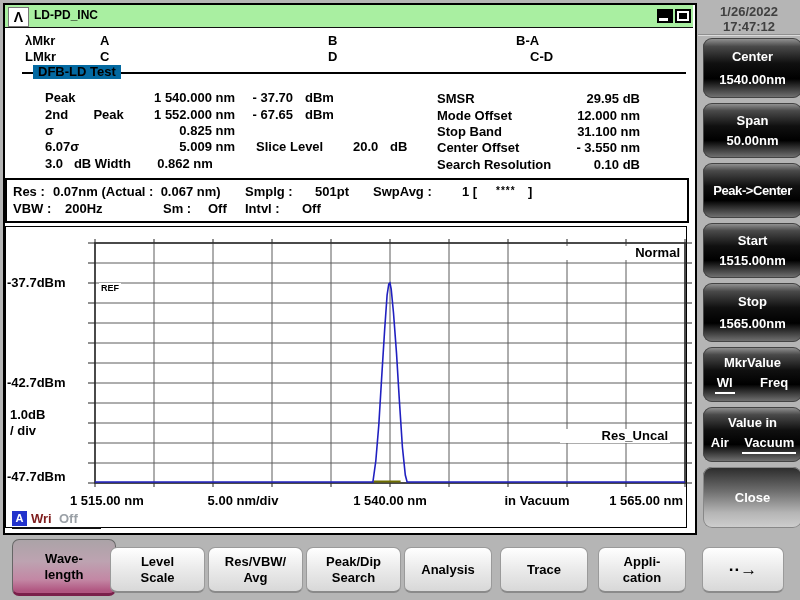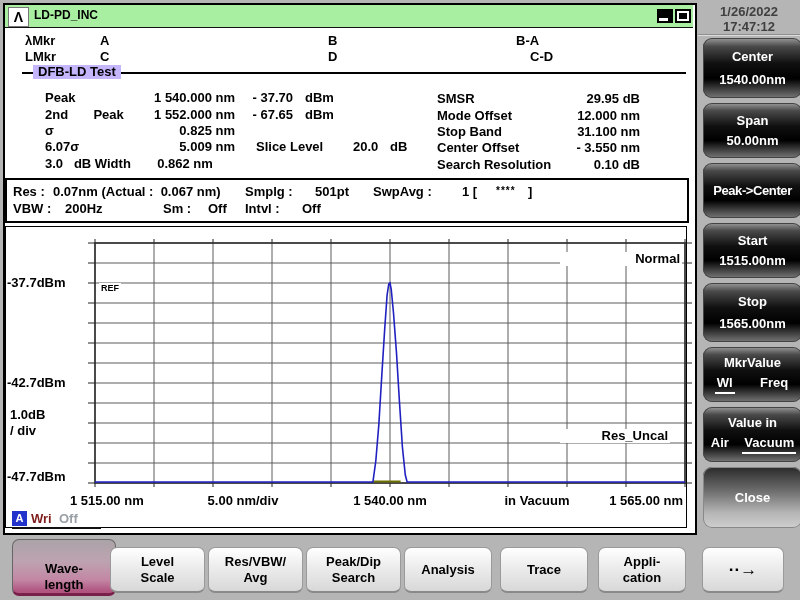--- a/index.html
+++ b/index.html
@@ -10,21 +10,21 @@
   .r{text-align:right;}
   .window{left:3px;top:3px;width:690px;height:528px;background:#fff;border:2px solid #000;}
   .titlebar{left:5px;top:5px;width:688px;height:22px;background:#a9efa1;border-bottom:1px solid #111;}
   .logo{left:8px;top:7px;width:19px;height:18px;background:#fff;border:1px solid #777;
         font-weight:bold;font-size:14px;text-align:center;line-height:18px;}
   .wtitle{left:34px;top:8px;font-size:12px;}
   .winbtn{position:absolute;top:9px;width:16px;height:14px;background:#000;}
   .minbar{position:absolute;left:2px;bottom:2px;width:9px;height:3px;background:#fff;}
   .maxbox{position:absolute;left:2px;top:2px;right:2px;bottom:2px;border:2px solid #fff;}
   .legendline{left:22px;top:72px;width:664px;border-top:2px solid #000;height:0;}
-  .legendlabel{left:33px;top:65px;background:#c4b5fd;padding:0 5px;}
+  .legendlabel{left:33px;top:65px;background:#0369a1;padding:0 5px;}
   .frame{position:absolute;background:#fff;border:2px solid #000;}
   .chartframe{left:5px;top:226px;width:680px;height:300px;border:1px solid #000;}
   .small{font-size:9px;line-height:10px;}
   .stars{font-size:10px;letter-spacing:1px;}
   .whitebg{background:#fff;padding:0 2px;}
   .gray{color:#9aa0a6;}
   .blue{color:#7f1d1d;}
   .abadge{left:12px;top:511px;width:15px;height:15px;background:#2233cc;color:#fff;
           font-size:11px;font-weight:bold;text-align:center;line-height:15px;}
   .aunderline{left:12px;top:527px;width:89px;height:0;border-top:2px solid #111;}
@@ -209,21 +209,21 @@
     <polyline points="7.0,246.0 284.9,246.0 287.8,225.0 290.8,189.0 293.7,141.0 296.7,93.0 299.1,59.0 300.8,48.0 302.0,47.0 303.2,53.0 305.5,77.0 308.5,117.0 311.4,165.0 314.4,211.0 317.3,239.0 319.1,246.0 597.0,246.0" fill="none" stroke="#2020c0" stroke-width="1.6"></polyline>
   </svg>
 
 <span class="t" style="left:7px;top:276px;">-37.7dBm</span>
 <span class="t" style="left:7px;top:376px;">-42.7dBm</span>
 <span class="t" style="left:10px;top:408px;">1.0dB</span>
 <span class="t" style="left:10px;top:424px;">/ div</span>
 <span class="t" style="left:7px;top:470px;">-47.7dBm</span>
 
 <span class="t small whitebg" style="left:99px;top:283px;">REF</span>
-<span class="t r whitebg" style="left:560px;top:246px;width:118px;margin-top:6px;">Normal</span>
+<span class="t r whitebg" style="left:560px;top:246px;width:118px;">Normal</span>
 <span class="t r whitebg" style="left:560px;top:429px;width:106px;">Res_Uncal</span>
 
 <span class="t" style="left:70px;top:494px;">1 515.00 nm</span>
 <span class="t" style="left:243px;top:494px;transform:translateX(-50%);">5.00 nm/div</span>
 <span class="t" style="left:390px;top:494px;transform:translateX(-50%);">1 540.00 nm</span>
 <span class="t" style="left:537px;top:494px;transform:translateX(-50%);">in Vacuum</span>
 <span class="t r" style="left:603px;top:494px;width:80px;">1 565.00 nm</span>
 
 <div class="abs abadge">A</div>
 <span class="t blue" style="left:31px;top:512px;">Wri</span>
@@ -265,21 +265,21 @@
   <span class="bl">Value in</span>
   <div class="optrow">
     <span class="opt">Air</span>
     <span class="opt selected">Vacuum</span>
   </div>
 </div>
 <div class="side-btn close-btn" style="top:467px;height:61px;">
   <span class="bl">Close</span>
 </div>
 
-<div class="menu-btn active" style="left:12px;width:104px;justify-content:flex-end;">
+<div class="menu-btn active" style="left:12px;width:104px;">
   <span class="bl">Wave-</span>
   <span class="bl">length</span>
 </div>
 <div class="menu-btn" style="left:110px;width:95px;">
   <span class="bl">Level</span>
   <span class="bl">Scale</span>
 </div>
 <div class="menu-btn" style="left:208px;width:95px;">
   <span class="bl">Res/VBW/</span>
   <span class="bl">Avg</span>

